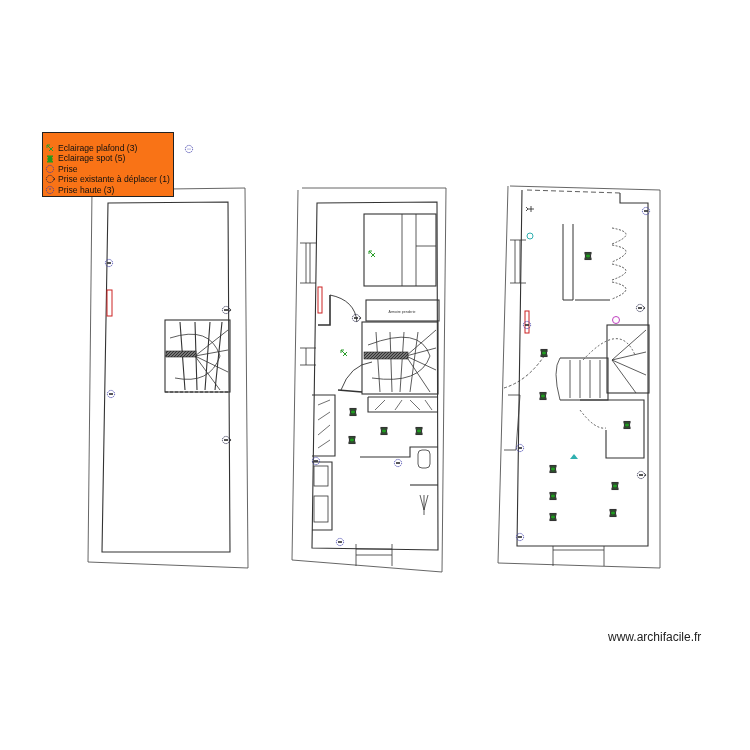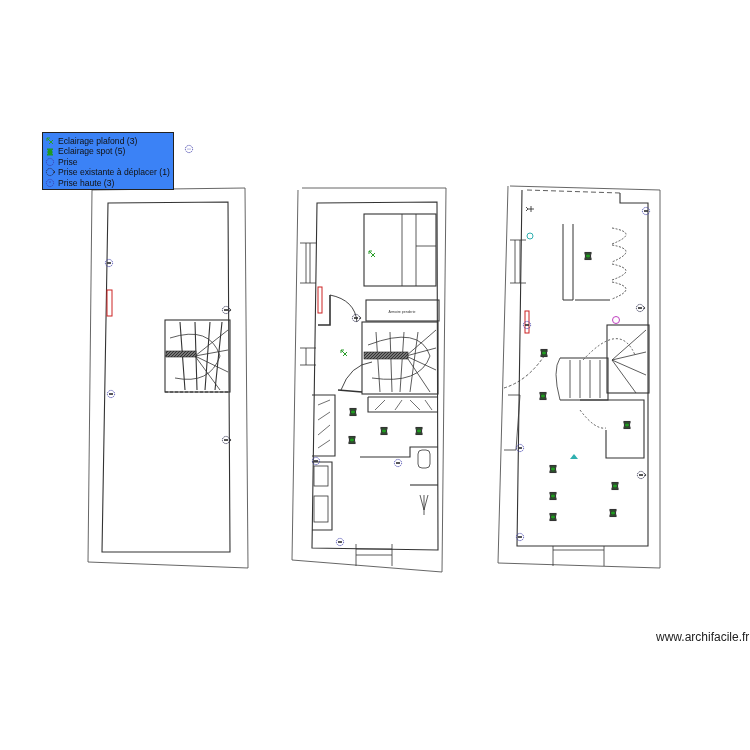--- a/index.html
+++ b/index.html
@@ -1,26 +1,26 @@
 <!DOCTYPE html>
 <html><head>
   <meta charset="utf-8">
   <style>
     html, body { margin: 0; padding: 0; background: #ffffff; }
     body { width: 750px; height: 750px; position: relative; overflow: hidden; font-family: "Liberation Sans", sans-serif; }
     #plan { position: absolute; left: 0; top: 0; width: 750px; height: 750px; }
     .legend {
       position: absolute; left: 42px; top: 132px; width: 128px;
-      border: 1px solid #222; background: #3b82f6; padding: 3px 0 1px 2px;
+      border: 1px solid #222; background: #f97316; padding: 10px 0 1px 2px;
       font-size: 8.6px; line-height: 10.4px; color: #111;
     }
     .legend-row { display: flex; align-items: center; white-space: nowrap; }
     .legend-icon { width: 10px; height: 10px; margin-right: 3px; display: inline-block; }
     .watermark {
-      position: absolute; left: 656px; top: 630px; font-size: 12px; color: #222;
+      position: absolute; left: 608px; top: 630px; font-size: 12px; color: #222;
     }
     .sign-text { font-size: 3.5px; fill: #333; }
   </style>
 </head>
 <body>
 
 <svg id="plan" viewBox="0 0 750 750" xmlns="http://www.w3.org/2000/svg">
   <defs>
     <pattern id="hatch" width="3" height="3" patternUnits="userSpaceOnUse">
       <rect width="3" height="3" fill="#777"></rect>

